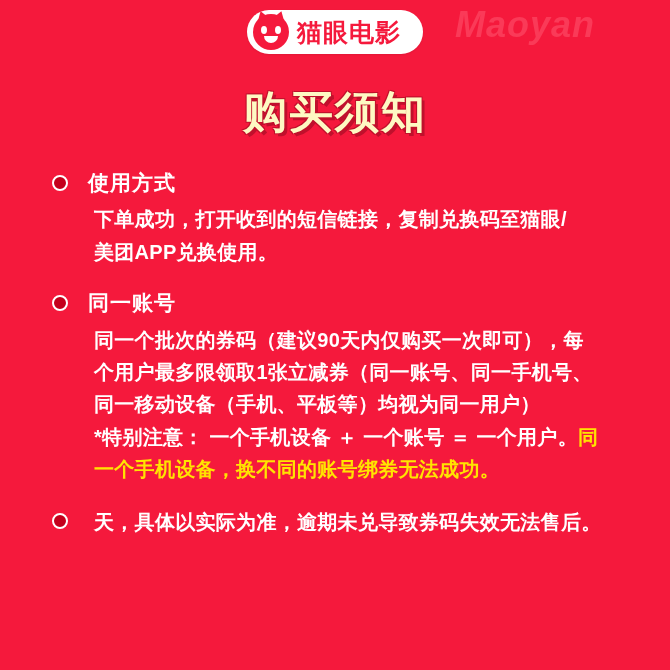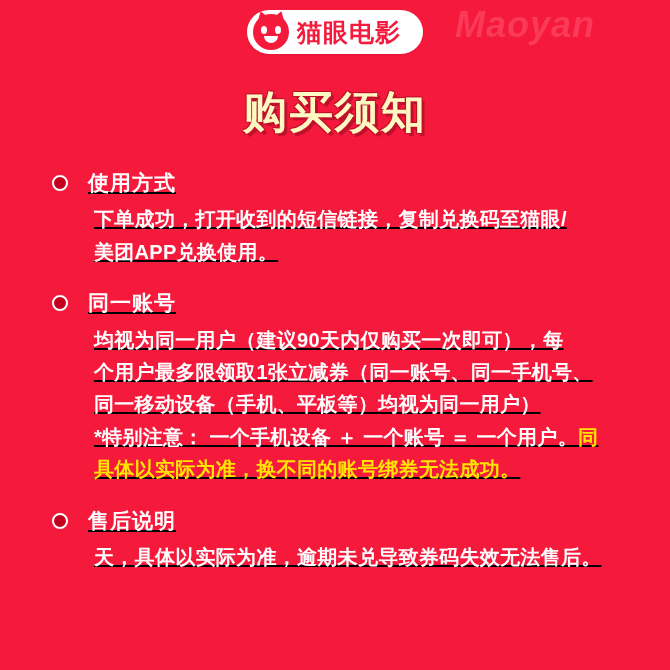--- a/index.html
+++ b/index.html
@@ -121,21 +121,20 @@
   
   .content {
     position: absolute;
     top: 168px;
     left: 52px;
     width: 576px;
   }
   .section {
     position: relative;
     margin-bottom: 20px;
-    text-decoration: underline;
   }
   .section:last-child { margin-bottom: 0; }
   .bullet {
     position: absolute;
     left: 0;
     top: 7px;
     width: 16px;
     height: 16px;
     border-radius: 50%;
     background: #c4001d;
@@ -196,30 +195,29 @@
       <div class="sec-body">
         <p>下单成功，打开收到的短信链接，复制兑换码至猫眼/</p>
         <p>美团APP兑换使用。</p>
       </div>
     </div>
 
     <div class="section">
       <span class="bullet"></span>
       <div class="sec-head">同一账号</div>
       <div class="sec-body">
-        <p>均视为同一用户（建议90天内仅购买一次即可），每</p>
+        <p>同一个批次的券码（建议90天内仅购买一次即可），每</p>
         <p>个用户最多限领取1张立减券（同一账号、同一手机号、</p>
         <p>同一移动设备（手机、平板等）均视为同一用户）</p>
         <p><span>*特别注意： 一个手机设备 ＋ 一个账号 ＝ 一个用户。</span><span class="hl">同</span></p>
-        <p class="hl">具体以实际为准，换不同的账号绑券无法成功。</p>
+        <p class="hl">一个手机设备，换不同的账号绑券无法成功。</p>
       </div>
     </div>
 
     <div class="section">
       <span class="bullet"></span>
-      <div class="sec-head">售后说明</div>
       <div class="sec-body">
         <p>天，具体以实际为准，逾期未兑导致券码失效无法售后。</p>
       </div>
     </div>
 
   </div>
 </div>
 
 </body></html>

